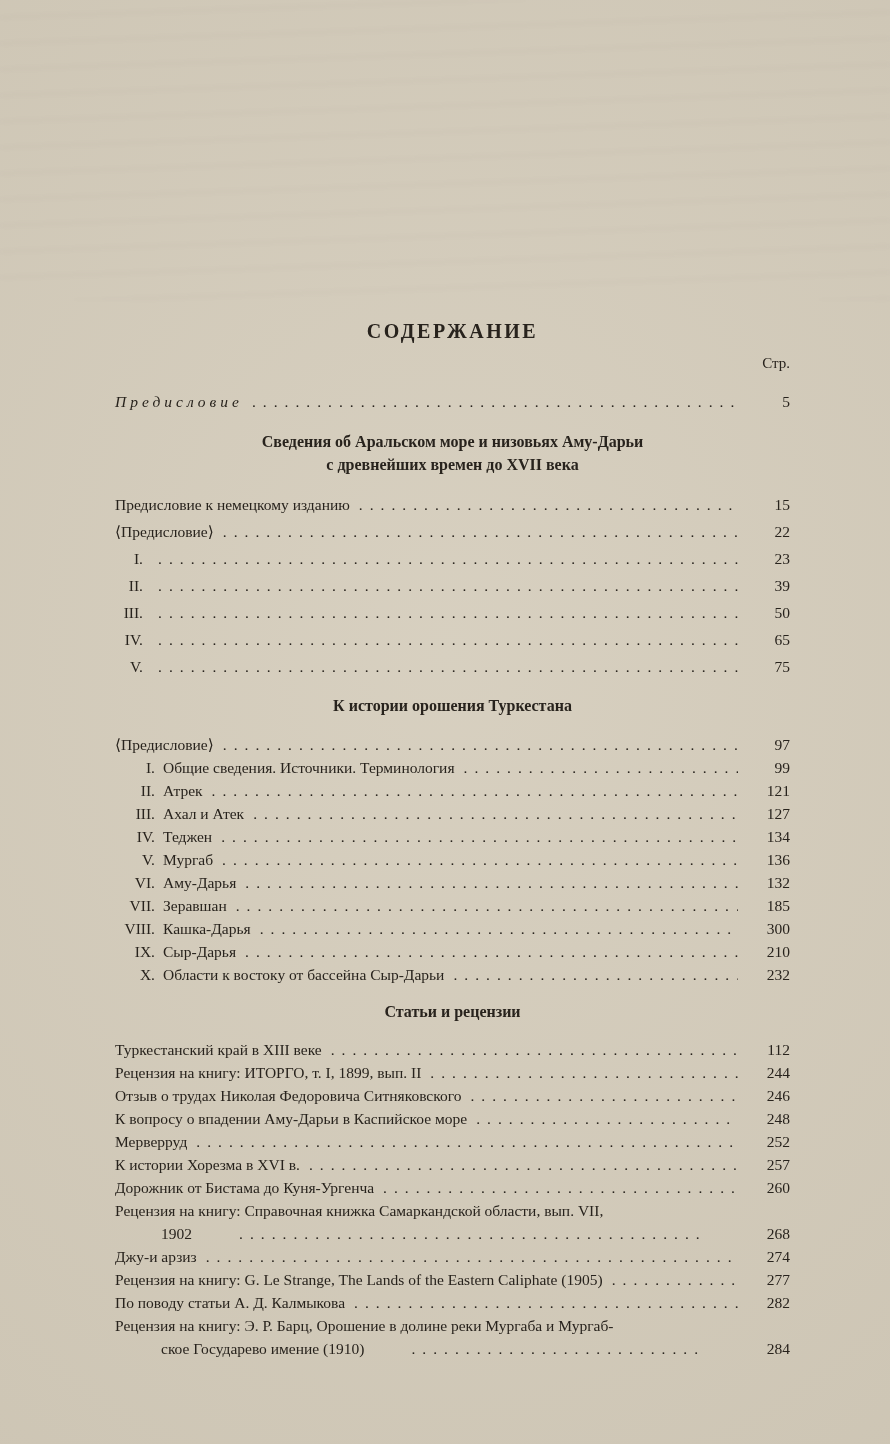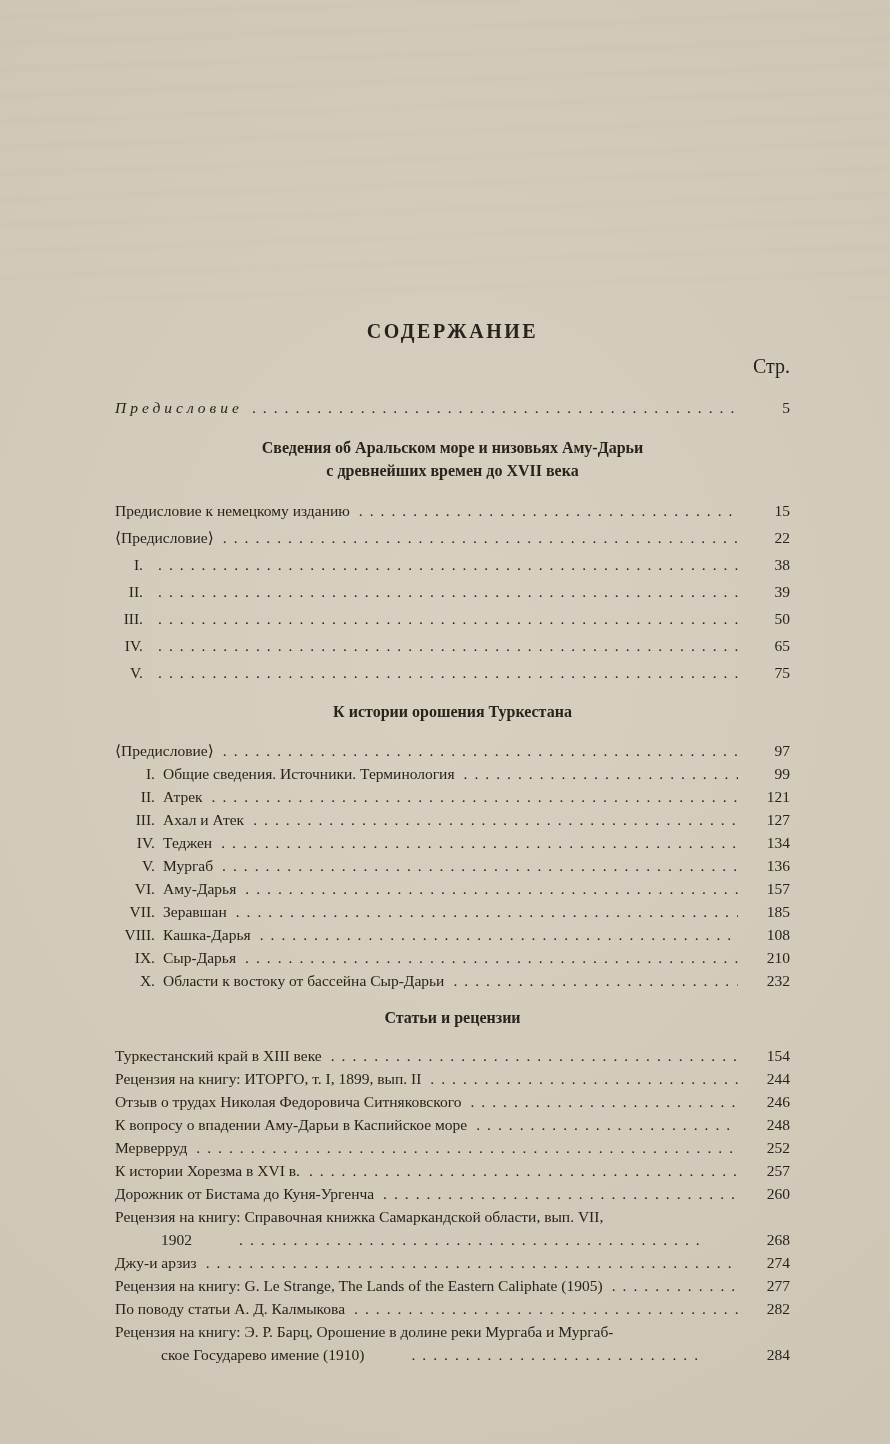--- a/index.html
+++ b/index.html
@@ -32,21 +32,21 @@
   }
   .toc{
     position:absolute;left:115px;right:100px;top:320px;
   }
   .toc-title{
     margin:0 0 12px;
     font-size:20px;font-weight:bold;letter-spacing:2.5px;
     text-align:center;
   }
   .str-row{
-    text-align:right;font-size:20px;margin:0 0 16px;
+    text-align:right;font-size:15px;margin:0 0 16px;
   }
   .row{
     display:flex;align-items:flex-end;
     height:23px;font-size:15.5px;line-height:23px;
   }
   .s1 .row{height:27px;line-height:27px;}
   .preface{height:28px;line-height:28px;margin-bottom:4px;}
   .italic-spaced{font-style:italic;letter-spacing:4px;}
   .section-heading{
     font-size:16px;font-weight:bold;text-align:center;
@@ -99,21 +99,21 @@
         <span class="pagenum">15</span>
       </div>
       <div class="row">
         <span class="label">⟨Предисловие⟩</span>
         <span class="dots"></span>
         <span class="pagenum">22</span>
       </div>
       <div class="row">
         <span class="num">I.</span>
         <span class="dots"></span>
-        <span class="pagenum">38</span>
+        <span class="pagenum">23</span>
       </div>
       <div class="row">
         <span class="num">II.</span>
         <span class="dots"></span>
         <span class="pagenum">39</span>
       </div>
       <div class="row">
         <span class="num">III.</span>
         <span class="dots"></span>
         <span class="pagenum">50</span>
@@ -167,33 +167,33 @@
       <div class="row">
         <span class="num">V.</span>
         <span class="label">Мургаб</span>
         <span class="dots"></span>
         <span class="pagenum">136</span>
       </div>
       <div class="row">
         <span class="num">VI.</span>
         <span class="label">Аму-Дарья</span>
         <span class="dots"></span>
-        <span class="pagenum">157</span>
+        <span class="pagenum">132</span>
       </div>
       <div class="row">
         <span class="num">VII.</span>
         <span class="label">Зеравшан</span>
         <span class="dots"></span>
         <span class="pagenum">185</span>
       </div>
       <div class="row">
         <span class="num">VIII.</span>
         <span class="label">Кашка-Дарья</span>
         <span class="dots"></span>
-        <span class="pagenum">108</span>
+        <span class="pagenum">300</span>
       </div>
       <div class="row">
         <span class="num">IX.</span>
         <span class="label">Сыр-Дарья</span>
         <span class="dots"></span>
         <span class="pagenum">210</span>
       </div>
       <div class="row">
         <span class="num">X.</span>
         <span class="label">Области к востоку от бассейна Сыр-Дарьи</span>
@@ -203,21 +203,21 @@
     </section>
 
     <section class="s3">
       <h2 class="section-heading">
         <span class="hline">Статьи и рецензии</span>
       </h2>
 
       <div class="row">
         <span class="label">Туркестанский край в XIII веке</span>
         <span class="dots"></span>
-        <span class="pagenum">154</span>
+        <span class="pagenum">112</span>
       </div>
       <div class="row">
         <span class="label">Рецензия на книгу: ИТОРГО, т. I, 1899, вып. II</span>
         <span class="dots"></span>
         <span class="pagenum">244</span>
       </div>
       <div class="row">
         <span class="label">Отзыв о трудах Николая Федоровича Ситняковского</span>
         <span class="dots"></span>
         <span class="pagenum">246</span>

